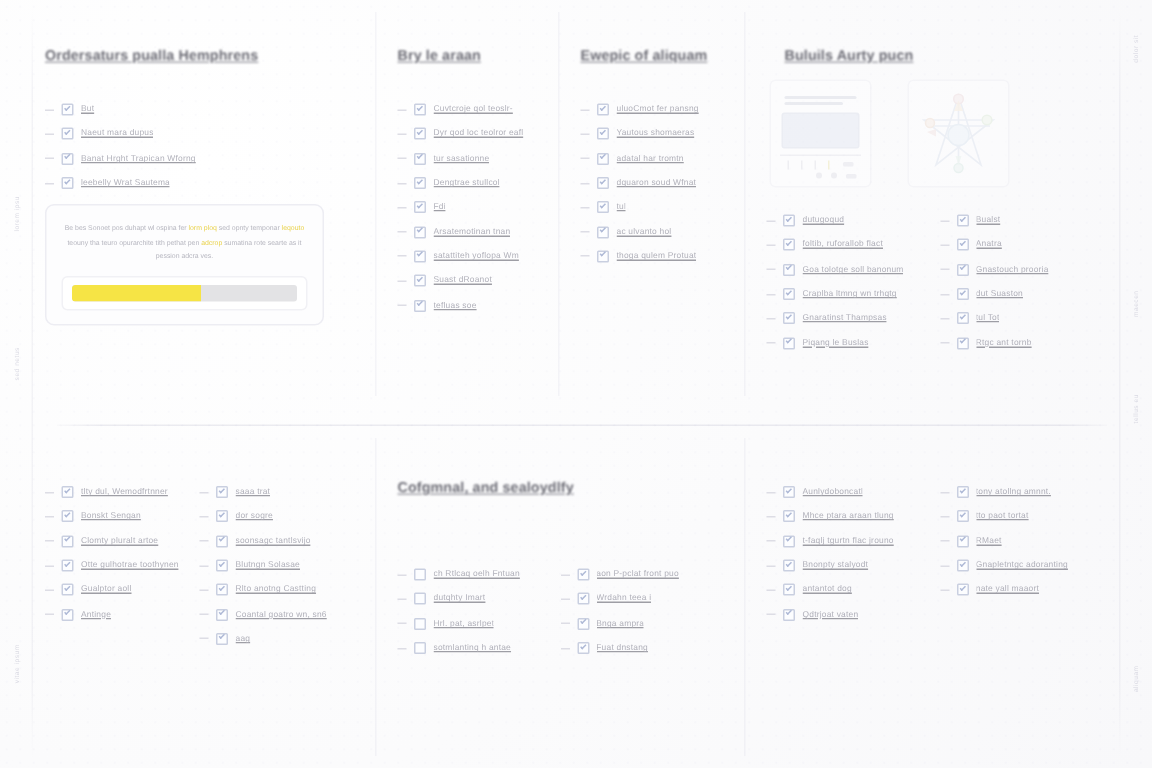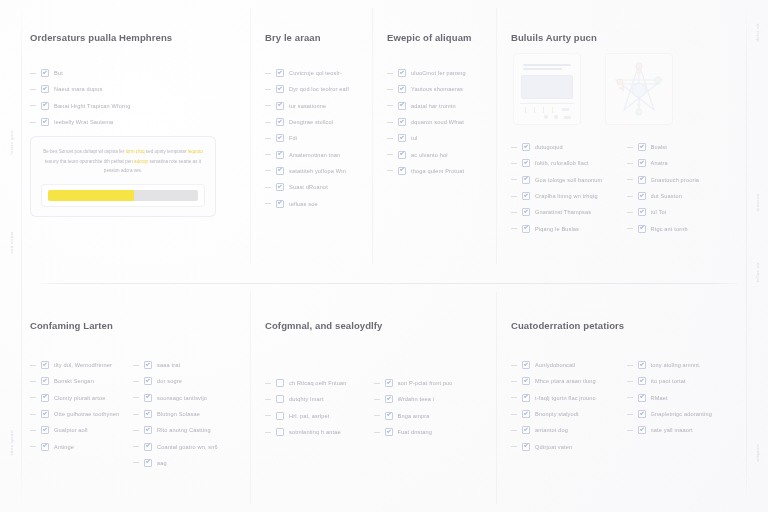--- a/index.html
+++ b/index.html
@@ -48,21 +48,21 @@
   .section{position:absolute;left:22px;right:22px;}
   .section.upper{top:8px;height:256px;}
   .section.lower{top:292px;height:212px;}
 
   .hrule{
     position:absolute;left:38px;right:30px;top:283px;height:1px;
     background:linear-gradient(90deg,rgba(140,140,170,.03) 0%,rgba(140,140,170,.16) 4%,rgba(140,140,170,.16) 96%,rgba(140,140,170,.03) 100%);
   }
 
   .cols{display:flex;height:100%;align-items:stretch;}
-  .col{position:relative;box-sizing:border-box;}
+  .col{position:relative;box-sizing:border-box;text-decoration:underline;}
   .col + .col{
     border-left:1px solid rgba(150,150,180,.085);
   }
 
   .heading{
     font-size:9.5px;
     font-weight:700;
     color:#4a4a55;
     letter-spacing:.1px;
     margin:0 0 22px 0;
@@ -294,21 +294,21 @@
             </div>
             <div class="row">
               <span class="dash"></span>
               <span class="cbox checked"></span>
               <span class="rlabel">thoga qulem Protuat</span>
             </div>
           </div>
       </div>
 
       <div class="col" style="flex:1;padding:24px 4px 0 14px;">
-        <h2 class="heading" style="margin-bottom:10px;">Buluils Aurty pucn</h2>
+        <h2 class="heading" style="margin-bottom:10px;margin-left:12px;">Buluils Aurty pucn</h2>
 
         <div class="thumbs">
           <div class="thumb">
             <div class="mk-line" style="top:10px;"></div>
             <div class="mk-line" style="top:14px;right:18px;"></div>
             <div class="mk-box" style="top:21px;"></div>
             <div class="mk-sep" style="top:49px;"></div>
             <div class="mk-tick" style="left:11px;top:53px;"></div>
             <div class="mk-tick" style="left:20px;top:53px;"></div>
             <div class="mk-tick" style="left:29px;top:53px;"></div>
@@ -408,21 +408,20 @@
 
     </div>
   </div>
 
   <div class="hrule"></div>
 
   <div class="section lower">
     <div class="cols">
 
       <div class="col" style="width:228px;padding:28px 14px 0 8px;">
-        <h2 class="heading" style="margin-bottom:26px;">Confaming Larten</h2>
         <div class="twocol">
           <div class="list" id="l0-left">
               <div class="row">
                 <span class="dash"></span>
                 <span class="cbox checked"></span>
                 <span class="rlabel">tlty dul, Wemodfrtnner</span>
               </div>
               <div class="row">
                 <span class="dash"></span>
                 <span class="cbox checked"></span>
@@ -533,21 +532,20 @@
               <div class="row">
                 <span class="dash"></span>
                 <span class="cbox checked"></span>
                 <span class="rlabel">Fuat dnstang</span>
               </div>
             </div>
         </div>
       </div>
 
       <div class="col" style="flex:1;padding:28px 4px 0 14px;">
-        <h2 class="heading" style="margin-bottom:26px;">Cuatoderration petatiors</h2>
         <div class="twocol">
           <div class="list" id="l2-left">
               <div class="row">
                 <span class="dash"></span>
                 <span class="cbox checked"></span>
                 <span class="rlabel">Aunlydoboncatl</span>
               </div>
               <div class="row">
                 <span class="dash"></span>
                 <span class="cbox checked"></span>

